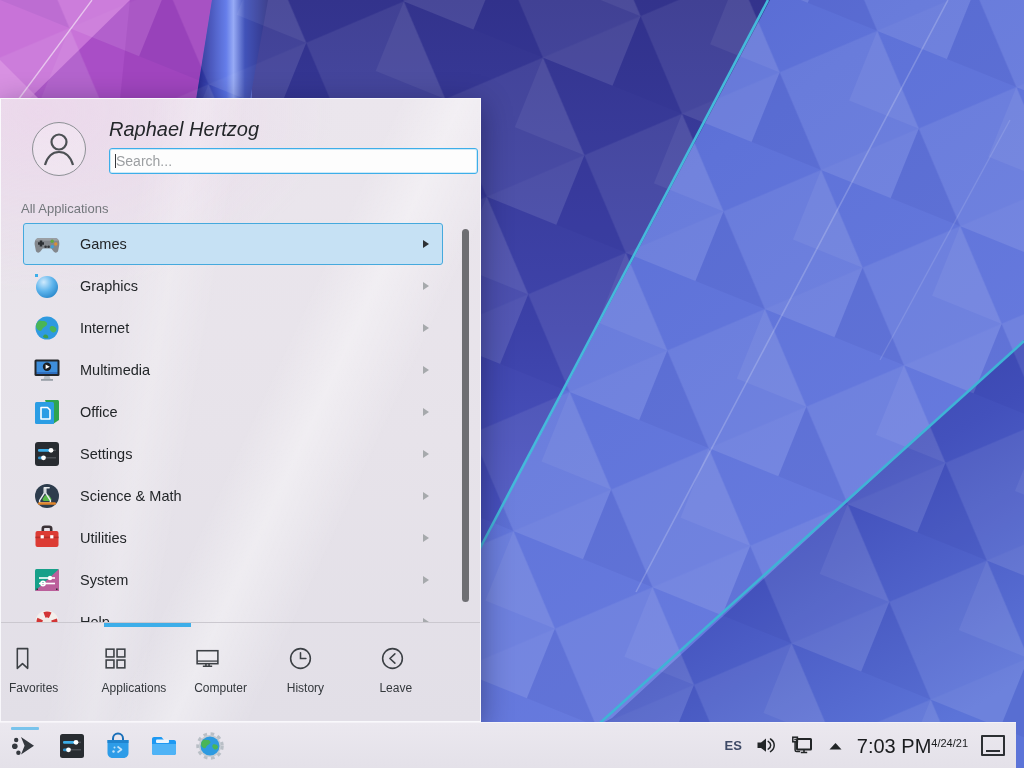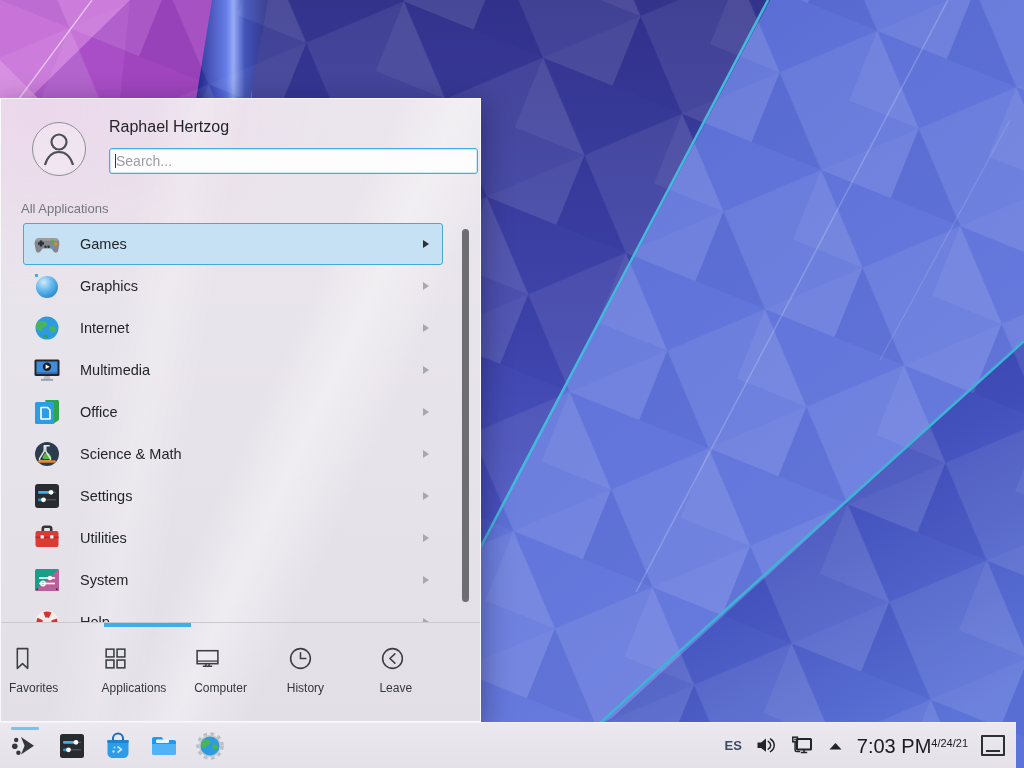--- a/index.html
+++ b/index.html
@@ -13,21 +13,21 @@
       linear-gradient(115deg, rgba(255,255,255,0) 52%, rgba(255,255,255,.38) 60%, rgba(255,255,255,0) 70%),
       linear-gradient(100deg, rgba(255,255,255,0) 26%, rgba(255,255,255,.22) 34%, rgba(255,255,255,0) 42%),
       radial-gradient(ellipse 420px 260px at 8% 2%, rgba(236,205,234,.55), rgba(236,205,234,0) 70%),
       linear-gradient(180deg,#ebe6ed 0%,#e7e3ea 55%,#e2dfe7 100%);
     border:1px solid rgba(252,252,254,.85);
     box-sizing:border-box;
     box-shadow:0 8px 28px rgba(10,10,40,.45);
   }
   .avatar{position:absolute;left:31px;top:23px;width:52px;height:52px;border-radius:50%;
     border:1px solid #8d9095;display:flex;align-items:center;justify-content:center;background:rgba(255,255,255,.25);}
-  .user-name{position:absolute;left:108px;top:19px;font-size:16px;color:#232629;}
+  .user-name{position:absolute;left:108px;top:19px;font-size:20px;color:#232629;font-style:italic;}
   .search-wrap{position:absolute;left:108px;top:49px;width:369px;height:26px;}
   .search-wrap input{width:100%;height:100%;box-sizing:border-box;border:1px solid #3daee9;border-radius:3px;
     background:#fdfdfd;padding:0 6px;font-family:"Liberation Sans",sans-serif;font-size:14px;color:#232629;outline:none;
     box-shadow:inset 0 0 0 1px rgba(61,174,233,.25);}
   .search-wrap input::placeholder{color:#9b9ea1;}
   .search-caret{position:absolute;left:6px;top:6px;width:1px;height:14px;background:#33363a;}
   .section-label{position:absolute;left:20px;top:102px;font-size:13px;color:#73777c;}
 
   .cat-list{position:absolute;left:0;top:124px;width:100%;height:399px;overflow:hidden;}
   .row{height:42px;margin:0 37px 0 22px;padding:0 13px 0 9px;display:flex;align-items:center;
@@ -215,43 +215,43 @@
           <path d="M8 9.5h6.5l2.5 2.5v9H8z" fill="none" stroke="#fff" stroke-width="1.6" stroke-linejoin="round"></path>
         </svg>
           </span>
         <span class="lbl">Office</span>
         <span class="arrow"></span>
       </div>
 
       <div class="row">
         <span class="ic">
             <svg viewBox="0 0 28 28">
-          <circle cx="14" cy="14" r="12" fill="#2d3c4d"></circle>
-          <path d="M9.8 16.6l2.2-3.4h4l2.2 3.4c.7 1.1-.1 2.5-1.4 2.5h-5.6c-1.3 0-2.1-1.4-1.4-2.5z" fill="#58b847"></path>
-          <path d="M11.8 5.8h4.4M12.8 5.8v5.4l4.4 6.9c.8 1.3-.1 2.9-1.6 2.9h-7.2c-1.5 0-2.4-1.6-1.6-2.9l4.4-6.9V5.8" stroke="#e8ecef" stroke-width="1.4" fill="none" stroke-linecap="round"></path>
-          <rect x="5" y="20.3" width="18" height="2.4" rx="1.2" fill="#e2862c"></rect>
-        </svg>
-          </span>
-        <span class="lbl">Science &amp; Math</span>
-        <span class="arrow"></span>
-      </div>
-
-      <div class="row">
-        <span class="ic">
-            <svg viewBox="0 0 28 28">
           <rect x="2" y="2" width="24" height="24" rx="3" fill="#282c31"></rect>
           <rect x="5" y="9.6" width="18" height="1.5" fill="#4a4f55"></rect>
           <rect x="5" y="9" width="13" height="2.7" rx="1.3" fill="#3daee9"></rect>
           <circle cx="18" cy="10.3" r="2.4" fill="#fff"></circle>
           <rect x="5" y="17" width="18" height="1.5" fill="#4a4f55"></rect>
           <rect x="5" y="16.5" width="6" height="2.7" rx="1.3" fill="#2f8ec4"></rect>
           <circle cx="10.5" cy="17.8" r="2.4" fill="#fff"></circle>
         </svg>
           </span>
         <span class="lbl">Settings</span>
+        <span class="arrow"></span>
+      </div>
+
+      <div class="row">
+        <span class="ic">
+            <svg viewBox="0 0 28 28">
+          <circle cx="14" cy="14" r="12" fill="#2d3c4d"></circle>
+          <path d="M9.8 16.6l2.2-3.4h4l2.2 3.4c.7 1.1-.1 2.5-1.4 2.5h-5.6c-1.3 0-2.1-1.4-1.4-2.5z" fill="#58b847"></path>
+          <path d="M11.8 5.8h4.4M12.8 5.8v5.4l4.4 6.9c.8 1.3-.1 2.9-1.6 2.9h-7.2c-1.5 0-2.4-1.6-1.6-2.9l4.4-6.9V5.8" stroke="#e8ecef" stroke-width="1.4" fill="none" stroke-linecap="round"></path>
+          <rect x="5" y="20.3" width="18" height="2.4" rx="1.2" fill="#e2862c"></rect>
+        </svg>
+          </span>
+        <span class="lbl">Science &amp; Math</span>
         <span class="arrow"></span>
       </div>
 
       <div class="row">
         <span class="ic">
             <svg viewBox="0 0 28 28">
           <rect x="9.8" y="2.8" width="8.4" height="7" rx="2" fill="none" stroke="#3a3136" stroke-width="2.6"></rect>
           <rect x="2.5" y="7" width="23" height="16" rx="2" fill="#dc3b34"></rect>
           <rect x="2.5" y="12.6" width="23" height="1.6" fill="#b52f2a"></rect>
           <rect x="7.6" y="11.2" width="3.2" height="3.2" fill="#fff"></rect>

